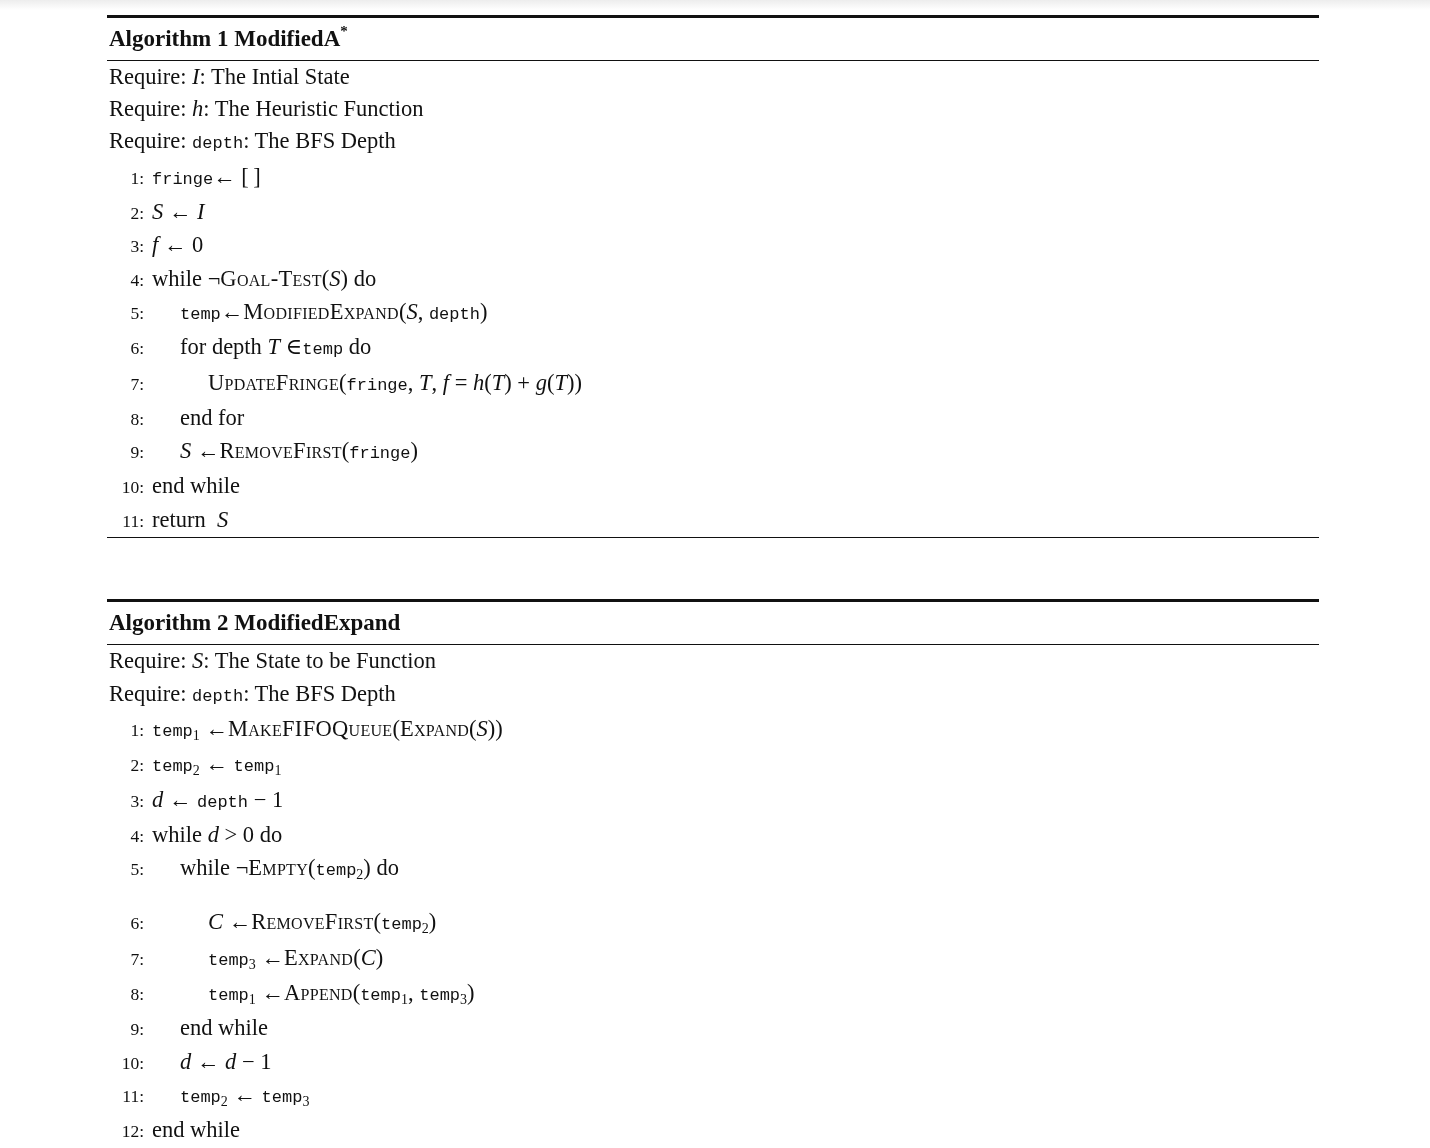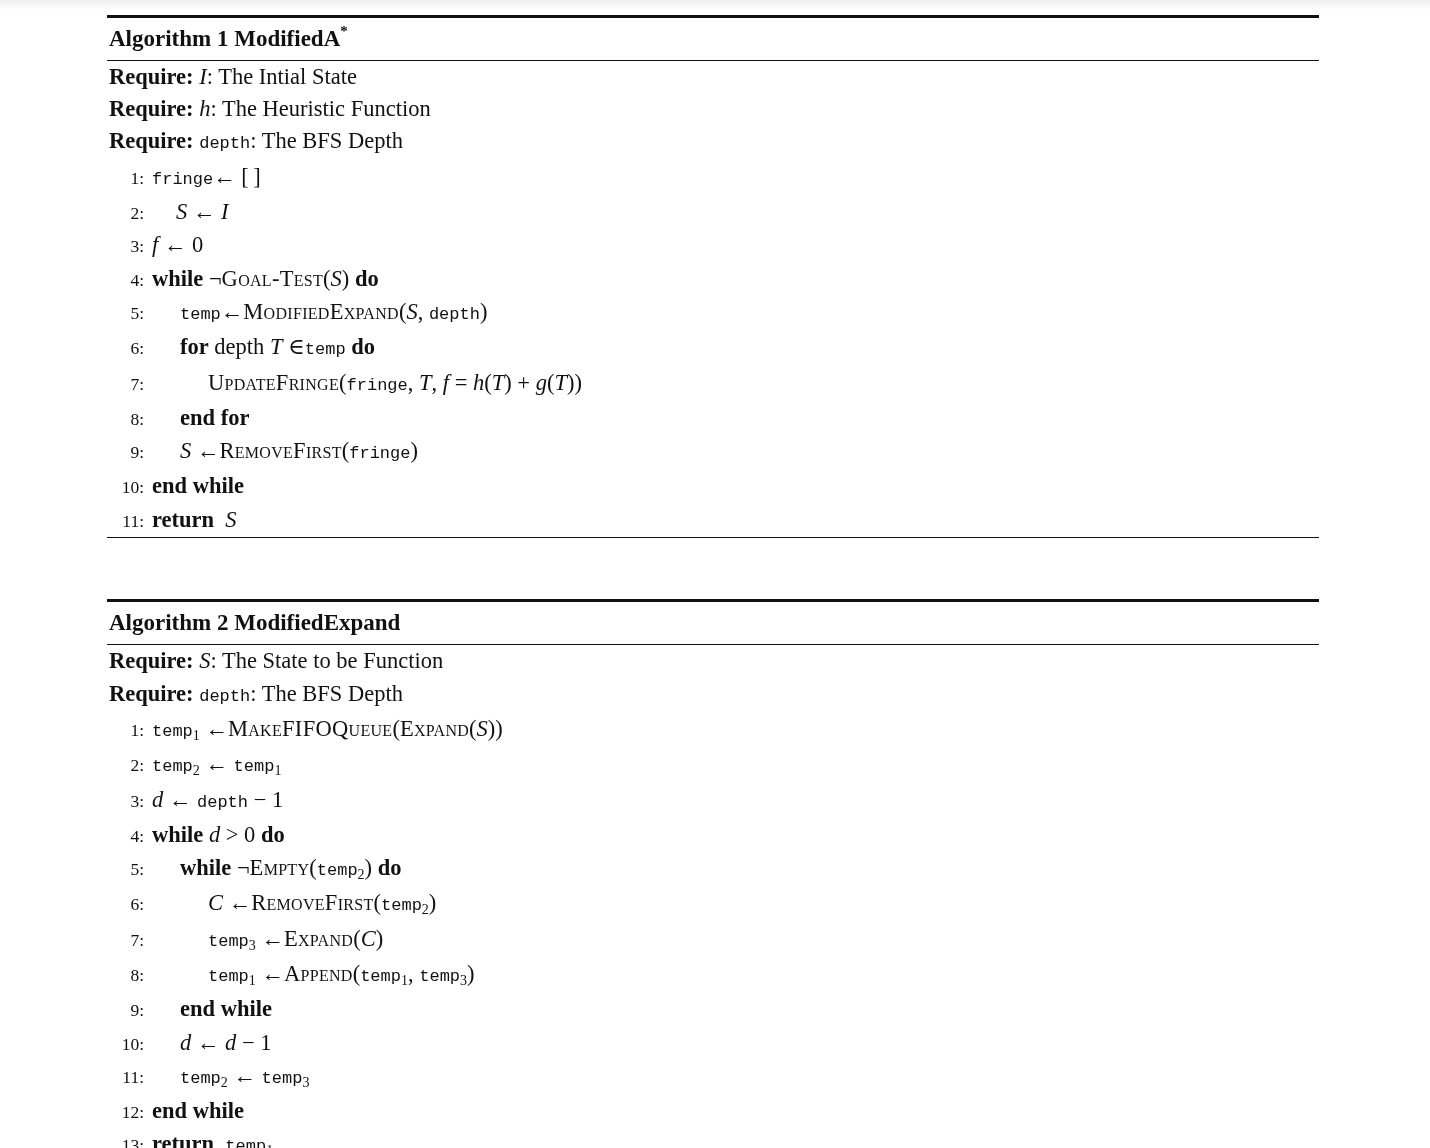--- a/index.html
+++ b/index.html
@@ -37,21 +37,21 @@
     white-space:pre;
   }
   .require-line{padding-left:2px;}
   .num{
     flex:none;width:37px;text-align:right;
     font-size:17.5px;padding-right:8px;
     font-family:"Liberation Serif","DejaVu Serif",serif;
   }
   .content-span{white-space:pre;}
   .seg{white-space:pre;}
-  .kw{font-weight:bold;}
+  .kw{font-weight:normal;}
   .it{font-style:italic;}
   .tt{font-family:"Liberation Mono","DejaVu Sans Mono",monospace;font-size:17px;}
   .sc{font-variant:small-caps;letter-spacing:0.3px;}
   .sub{font-size:14px;vertical-align:-4px;line-height:0;}
   .sup{font-size:15px;vertical-align:10px;line-height:0;font-weight:bold;}
   .rm{}
 </style>
 </head>
 <body>
 
@@ -60,21 +60,21 @@
 <div class="content" id="algos">
     <section class="algo">
     <div class="rule thick"></div>
     <div class="algo-title"><span class="seg rm">Algorithm 1 ModifiedA</span><span class="seg sup">*</span></div>
     <div class="rule thin"></div>
     <div class="algo-body">
         <div class="line require-line"><span class="content-span"><span class="seg kw">Require: </span><span class="seg it">I</span><span class="seg rm">: The Intial State</span></span></div>
         <div class="line require-line"><span class="content-span"><span class="seg kw">Require: </span><span class="seg it">h</span><span class="seg rm">: The Heuristic Function</span></span></div>
         <div class="line require-line"><span class="content-span"><span class="seg kw">Require: </span><span class="seg tt">depth</span><span class="seg rm">: The BFS Depth</span></span></div>
         <div class="line code-line"><span class="num">1:</span><span class="content-span" style="padding-left: 0px;"><span class="seg tt">fringe</span><span class="seg rm">← [ ]</span></span></div>
-        <div class="line code-line"><span class="num">2:</span><span class="content-span" style="padding-left: 0px; margin-left: 24px;"><span class="seg it">S</span><span class="seg rm"> ← </span><span class="seg it">I</span></span></div>
+        <div class="line code-line"><span class="num">2:</span><span class="content-span" style="padding-left: 0px;"><span class="seg it">S</span><span class="seg rm"> ← </span><span class="seg it">I</span></span></div>
         <div class="line code-line"><span class="num">3:</span><span class="content-span" style="padding-left: 0px;"><span class="seg it">f</span><span class="seg rm"> ← 0</span></span></div>
         <div class="line code-line"><span class="num">4:</span><span class="content-span" style="padding-left: 0px;"><span class="seg kw">while</span><span class="seg rm"> ¬</span><span class="seg sc">Goal-Test</span><span class="seg rm">(</span><span class="seg it">S</span><span class="seg rm">) </span><span class="seg kw">do</span></span></div>
         <div class="line code-line"><span class="num">5:</span><span class="content-span" style="padding-left: 28px; text-align: right;"><span class="seg tt">temp</span><span class="seg rm">←</span><span class="seg sc">ModifiedExpand</span><span class="seg rm">(</span><span class="seg it">S</span><span class="seg rm">, </span><span class="seg tt">depth</span><span class="seg rm">)</span></span></div>
         <div class="line code-line"><span class="num">6:</span><span class="content-span" style="padding-left: 28px;"><span class="seg kw">for</span><span class="seg rm"> depth </span><span class="seg it">T</span><span class="seg rm"> ∈</span><span class="seg tt">temp</span><span class="seg rm"> </span><span class="seg kw">do</span></span></div>
         <div class="line code-line"><span class="num">7:</span><span class="content-span" style="padding-left: 56px;"><span class="seg sc">UpdateFringe</span><span class="seg rm">(</span><span class="seg tt">fringe</span><span class="seg rm">, </span><span class="seg it">T</span><span class="seg rm">, </span><span class="seg it">f</span><span class="seg rm"> = </span><span class="seg it">h</span><span class="seg rm">(</span><span class="seg it">T</span><span class="seg rm">) + </span><span class="seg it">g</span><span class="seg rm">(</span><span class="seg it">T</span><span class="seg rm">))</span></span></div>
         <div class="line code-line"><span class="num">8:</span><span class="content-span" style="padding-left: 28px;"><span class="seg kw">end for</span></span></div>
         <div class="line code-line"><span class="num">9:</span><span class="content-span" style="padding-left: 28px;"><span class="seg it">S</span><span class="seg rm"> ←</span><span class="seg sc">RemoveFirst</span><span class="seg rm">(</span><span class="seg tt">fringe</span><span class="seg rm">)</span></span></div>
         <div class="line code-line"><span class="num">10:</span><span class="content-span" style="padding-left: 0px;"><span class="seg kw">end while</span></span></div>
         <div class="line code-line"><span class="num">11:</span><span class="content-span" style="padding-left: 0px;"><span class="seg kw">return</span><span class="seg rm">  </span><span class="seg it">S</span></span></div>
       </div>
@@ -85,21 +85,21 @@
     <div class="algo-title"><span class="seg rm">Algorithm 2 ModifiedExpand</span></div>
     <div class="rule thin"></div>
     <div class="algo-body">
         <div class="line require-line"><span class="content-span"><span class="seg kw">Require: </span><span class="seg it">S</span><span class="seg rm">: The State to be Function</span></span></div>
         <div class="line require-line"><span class="content-span"><span class="seg kw">Require: </span><span class="seg tt">depth</span><span class="seg rm">: The BFS Depth</span></span></div>
         <div class="line code-line"><span class="num">1:</span><span class="content-span" style="padding-left: 0px;"><span class="seg tt">temp</span><span class="seg sub">1</span><span class="seg rm"> ←</span><span class="seg sc">MakeFIFOQueue</span><span class="seg rm">(</span><span class="seg sc">Expand</span><span class="seg rm">(</span><span class="seg it">S</span><span class="seg rm">))</span></span></div>
         <div class="line code-line"><span class="num">2:</span><span class="content-span" style="padding-left: 0px;"><span class="seg tt">temp</span><span class="seg sub">2</span><span class="seg rm"> ← </span><span class="seg tt">temp</span><span class="seg sub">1</span></span></div>
         <div class="line code-line"><span class="num">3:</span><span class="content-span" style="padding-left: 0px;"><span class="seg it">d</span><span class="seg rm"> ← </span><span class="seg tt">depth</span><span class="seg rm"> − 1</span></span></div>
         <div class="line code-line"><span class="num">4:</span><span class="content-span" style="padding-left: 0px;"><span class="seg kw">while</span><span class="seg rm"> </span><span class="seg it">d</span><span class="seg rm"> &gt; 0 </span><span class="seg kw">do</span></span></div>
         <div class="line code-line"><span class="num">5:</span><span class="content-span" style="padding-left: 28px;"><span class="seg kw">while</span><span class="seg rm"> ¬</span><span class="seg sc">Empty</span><span class="seg rm">(</span><span class="seg tt">temp</span><span class="seg sub">2</span><span class="seg rm">) </span><span class="seg kw">do</span></span></div>
-        <div class="line code-line"><span class="num">6:</span><span class="content-span" style="padding-left: 56px;"><span class="seg it">C</span><span class="seg rm"> ←</span><span class="seg sc">RemoveFirst</span><span class="seg rm">(</span><span class="seg tt">temp</span><span class="seg sub">2</span><span class="seg rm">)</span></span></div>
+        <div class="line code-line"><span class="num">6:</span><span class="content-span" style="padding-left: 56px; margin-top: 19px;"><span class="seg it">C</span><span class="seg rm"> ←</span><span class="seg sc">RemoveFirst</span><span class="seg rm">(</span><span class="seg tt">temp</span><span class="seg sub">2</span><span class="seg rm">)</span></span></div>
         <div class="line code-line"><span class="num">7:</span><span class="content-span" style="padding-left: 56px; text-align: center;"><span class="seg tt">temp</span><span class="seg sub">3</span><span class="seg rm"> ←</span><span class="seg sc">Expand</span><span class="seg rm">(</span><span class="seg it">C</span><span class="seg rm">)</span></span></div>
         <div class="line code-line"><span class="num">8:</span><span class="content-span" style="padding-left: 56px;"><span class="seg tt">temp</span><span class="seg sub">1</span><span class="seg rm"> ←</span><span class="seg sc">Append</span><span class="seg rm">(</span><span class="seg tt">temp</span><span class="seg sub">1</span><span class="seg rm">, </span><span class="seg tt">temp</span><span class="seg sub">3</span><span class="seg rm">)</span></span></div>
         <div class="line code-line"><span class="num">9:</span><span class="content-span" style="padding-left: 28px;"><span class="seg kw">end while</span></span></div>
         <div class="line code-line"><span class="num">10:</span><span class="content-span" style="padding-left: 28px;"><span class="seg it">d</span><span class="seg rm"> ← </span><span class="seg it">d</span><span class="seg rm"> − 1</span></span></div>
         <div class="line code-line"><span class="num">11:</span><span class="content-span" style="padding-left: 28px;"><span class="seg tt">temp</span><span class="seg sub">2</span><span class="seg rm"> ← </span><span class="seg tt">temp</span><span class="seg sub">3</span></span></div>
         <div class="line code-line"><span class="num">12:</span><span class="content-span" style="padding-left: 0px;"><span class="seg kw">end while</span></span></div>
         <div class="line code-line"><span class="num">13:</span><span class="content-span" style="padding-left: 0px;"><span class="seg kw">return</span><span class="seg rm">  </span><span class="seg tt">temp</span><span class="seg sub">1</span></span></div>
       </div>
     <div class="rule thin"></div>
   </section>

